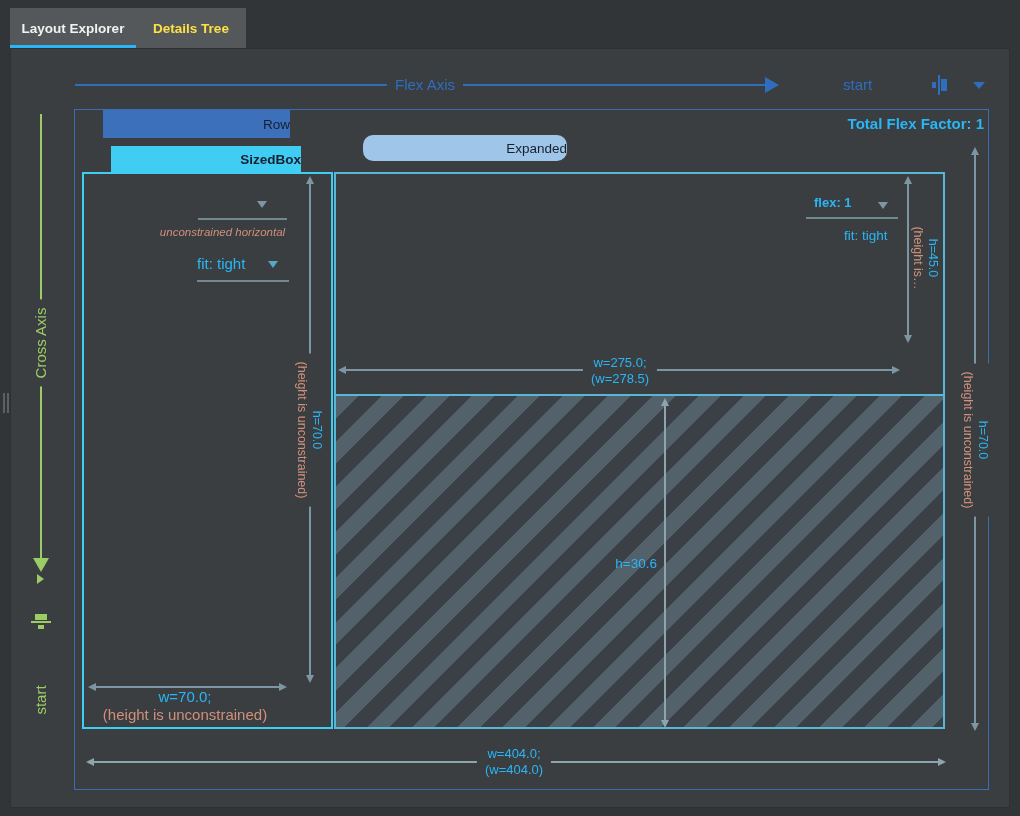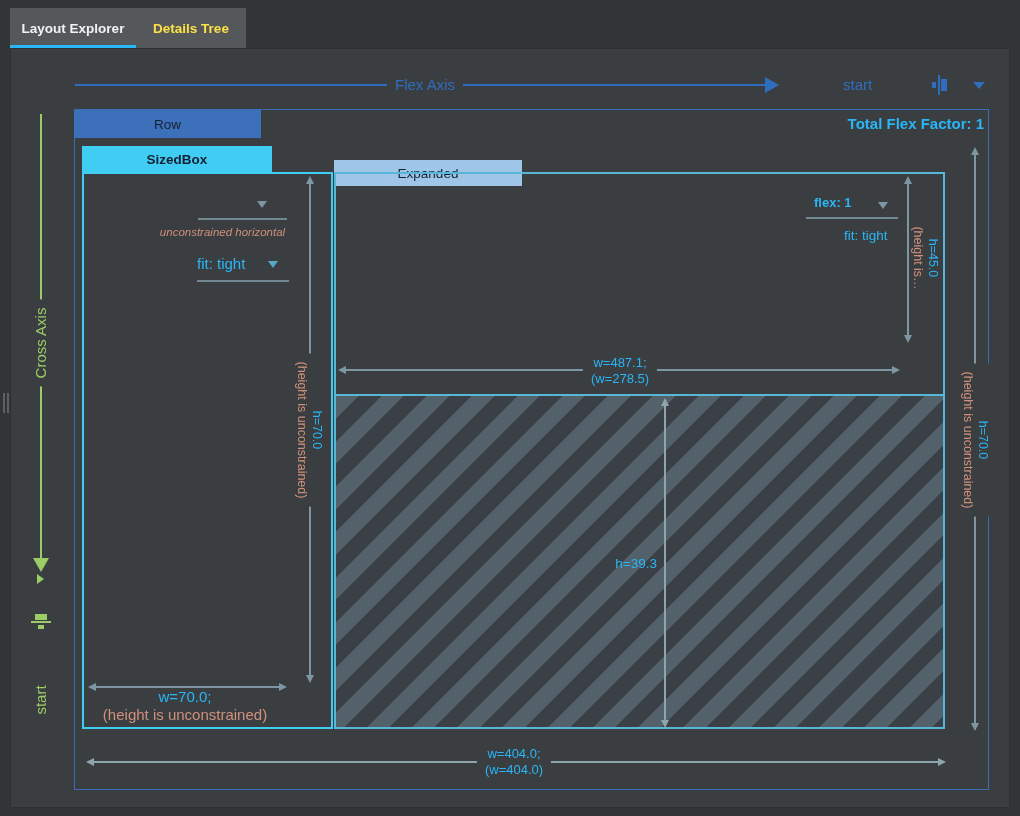--- a/index.html
+++ b/index.html
@@ -33,21 +33,21 @@
   .measure-v .hd-b{bottom:-1px;left:50%;transform:translateX(-50%);border-left:4.5px solid transparent;border-right:4.5px solid transparent;border-top:8px solid var(--arrow-gray);}
   
   .lbl2{position:absolute;transform:translate(-50%,-50%);text-align:center;white-space:nowrap;line-height:1.2;}
   .lbl2.gap{background:var(--panel-bg);padding:1px 8px;}
   .lbl2.rot{transform:translate(-50%,-50%) rotate(90deg);}
   .lbl2 .cy{display:block;color:var(--accent-cyan);}
   .lbl2 .sal{display:block;color:var(--note-salmon);}
   .chev-down{border-left:5.5px solid transparent;border-right:5.5px solid transparent;border-top:7px solid var(--arrow-gray);}
   .chev-right{border-top:5.5px solid transparent;border-bottom:5.5px solid transparent;border-left:7px solid var(--cross-axis-green);}
   .underl{position:absolute;height:1.5px;background:var(--arrow-gray);opacity:.85;}
-  .widget-tab{position:absolute;display:flex;align-items:center;justify-content:center;font-size:13.5px;color:#152030;cursor:pointer;}
+  .widget-tab{position:absolute;display:flex;align-items:center;justify-content:flex-end;font-size:13.5px;color:#152030;cursor:pointer;margin-left:29px;}
   .stripes{position:absolute;background:repeating-linear-gradient(135deg,var(--stripe-light) 0 16px,var(--stripe-dark) 16px 32px);}
   .rot-ccw{transform:translate(-50%,-50%) rotate(-90deg);white-space:nowrap;}
 </style>
 </head>
 <body>
 
 <div class="tab active" style="left:10px;width:126px;">
   <span>Layout Explorer</span>
 </div>
 <div class="tab inactive" style="left:136px;width:110px;">
@@ -120,21 +120,21 @@
 <div class="measure-h" style="left:89px;top:682px;width:197px;height:10px;">
   <div class="ln"></div>
     <div class="tri hd-l"></div>
     <div class="tri hd-r"></div>
 </div>
 <div class="lbl2" style="left:185px;top:706px;font-size:15px;">
   <span class="cy">w=70.0;</span>
   <span class="sal">(height is unconstrained)</span>
 </div>
 
-<div class="widget-tab" style="left:334px;top:160px;width:188px;height:26px;background:var(--expanded-blue);">
+<div class="widget-tab" style="left:334px;top:135px;width:204px;height:26px;background:var(--expanded-blue);border-radius:10px;">
   <span>Expanded</span>
 </div>
 <div class="abs" style="left:334px;top:172px;width:611px;height:557px;border:2px solid var(--expanded-border);"></div>
 
 <div class="stripes" style="left:336px;top:396px;width:607px;height:331px;"></div>
 <div class="abs" style="left:336px;top:394px;width:607px;height:2px;background:var(--expanded-border);"></div>
 
 <div class="abs" style="left:814px;top:195px;font-size:13px;font-weight:bold;color:var(--accent-cyan);cursor:pointer;">flex: 1</div>
 <div class="tri chev-down" style="left:878px;top:202px;cursor:pointer;"></div>
 <div class="underl" style="left:806px;top:217px;width:92px;"></div>
@@ -149,30 +149,30 @@
   <span class="cy">h=45.0</span>
   <span class="sal">(height is…</span>
 </div>
 
 <div class="measure-h" style="left:339px;top:365px;width:560px;height:10px;">
   <div class="ln"></div>
     <div class="tri hd-l"></div>
     <div class="tri hd-r"></div>
 </div>
 <div class="lbl2 gap" style="left:620px;top:371px;font-size:13px;">
-  <span class="cy">w=487.1;</span>
+  <span class="cy">w=275.0;</span>
   <span class="cy">(w=278.5)</span>
 </div>
 
 <div class="measure-v" style="left:660px;top:399px;width:10px;height:328px;">
   <div class="ln" style="background:#8fa5ad;"></div>
   <div class="tri hd-t" style="border-bottom-color:#8fa5ad;"></div>
   <div class="tri hd-b" style="border-top-color:#8fa5ad;"></div>
 </div>
-<div class="abs" style="left:602px;top:556px;width:55px;text-align:right;font-size:13.5px;color:var(--accent-cyan);">h=39.3</div>
+<div class="abs" style="left:602px;top:556px;width:55px;text-align:right;font-size:13.5px;color:var(--accent-cyan);">h=30.6</div>
 
 <div class="measure-v" style="left:970px;top:148px;width:10px;height:582px;">
   <div class="ln"></div>
     <div class="tri hd-t"></div>
     <div class="tri hd-b"></div>
 </div>
 <div class="lbl2 rot gap" style="left:975px;top:440px;font-size:12.5px;">
   <span class="cy">h=70.0</span>
   <span class="sal">(height is unconstrained)</span>
 </div>

